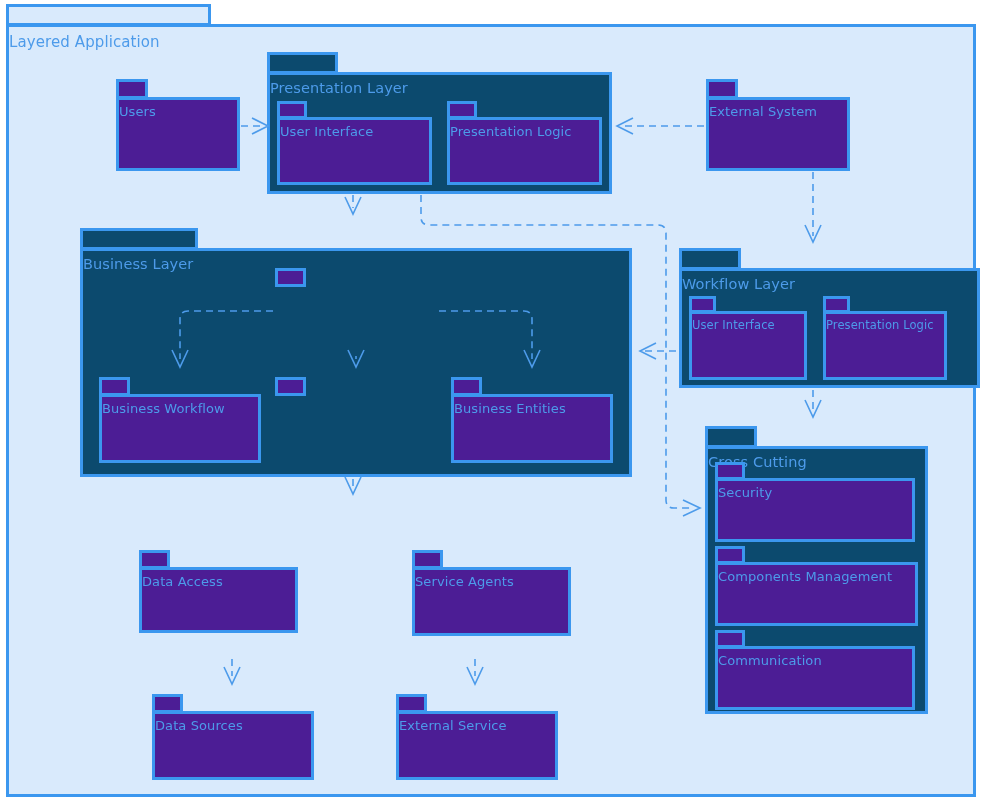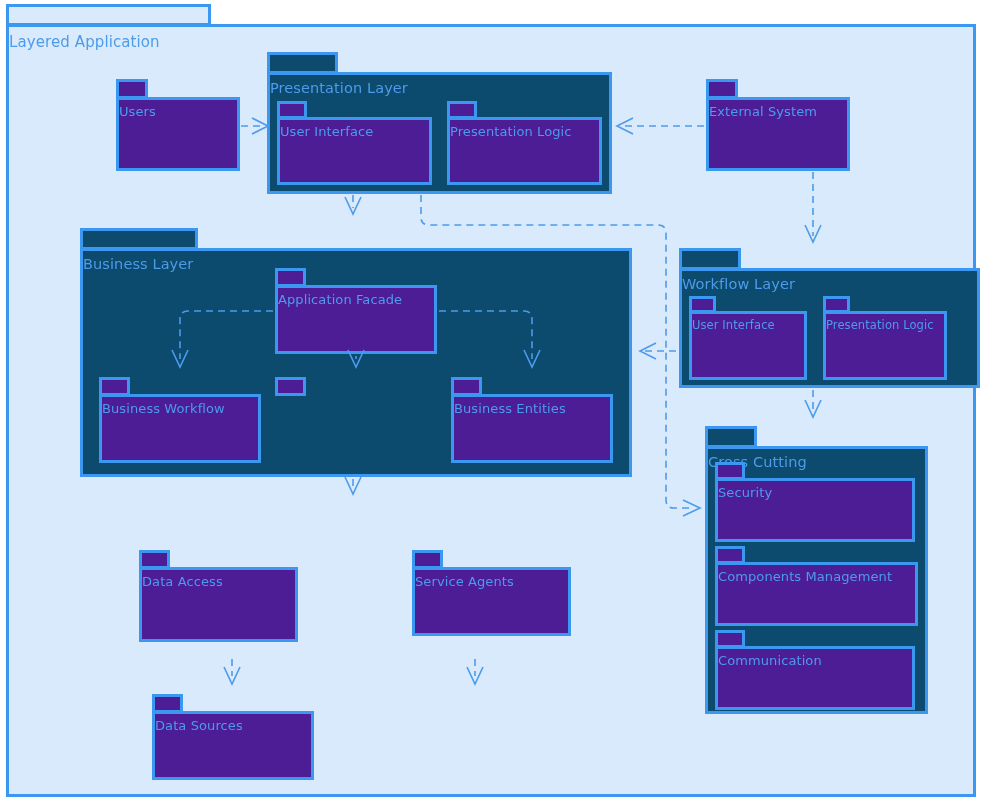--- a/index.html
+++ b/index.html
@@ -94,23 +94,20 @@
 
   <div class="pkg fill-layer t15" style="left:80px;top:228px;width:552px;height:249px;">
     <div class="tab" style="width:118px;height:22px;"></div>
     <div class="body" style="top:20px;width:552px;height:229px;">
       <div class="title">Business Layer</div>
     </div>
   </div>
 
   <div class="pkg fill-leaf t13" style="left:275px;top:268px;width:162px;height:86px;">
     <div class="tab" style="width:31px;height:19px;"></div>
-    <div class="body" style="top:17px;width:162px;height:69px;">
-      <div class="title">Application Facade</div>
-    </div>
   </div>
 
   <div class="pkg fill-leaf t13" style="left:99px;top:377px;width:162px;height:86px;">
     <div class="tab" style="width:31px;height:19px;"></div>
     <div class="body" style="top:17px;width:162px;height:69px;">
       <div class="title">Business Workflow</div>
     </div>
   </div>
 
   <div class="pkg fill-leaf t13" style="left:275px;top:377px;width:162px;height:86px;">
@@ -169,39 +166,45 @@
   <div class="pkg fill-leaf t13" style="left:715px;top:630px;width:200px;height:80px;">
     <div class="tab" style="width:30px;height:18px;"></div>
     <div class="body" style="top:16px;width:200px;height:64px;">
       <div class="title">Communication</div>
     </div>
   </div>
 
 
   <div class="pkg fill-leaf t13" style="left:139px;top:550px;width:159px;height:86px;">
     <div class="tab" style="width:31px;height:19px;"></div>
-    <div class="body" style="top:17px;width:159px;height:75px;">
+    <div class="body" style="top:17px;width:159px;height:66px;">
       <div class="title">Data Access</div>
     </div>
   </div>
 
   <div class="pkg fill-leaf t13" style="left:412px;top:550px;width:159px;height:86px;">
     <div class="tab" style="width:31px;height:19px;"></div>
     <div class="body" style="top:17px;width:159px;height:69px;">
       <div class="title">Service Agents</div>
     </div>
   </div>
 
   <div class="pkg fill-leaf t13" style="left:152px;top:694px;width:162px;height:86px;">
     <div class="tab" style="width:31px;height:19px;"></div>
     <div class="body" style="top:17px;width:162px;height:69px;">
       <div class="title">Data Sources</div>
     </div>
   </div>
 
+  <div class="pkg fill-leaf t13" style="left:396px;top:694px;width:162px;height:86px;">
+    <div class="tab" style="width:31px;height:19px;"></div>
+    <div class="body" style="top:17px;width:162px;height:69px;">
+      <div class="title">External Service</div>
+    </div>
+  </div>
 
   <svg id="wires" viewBox="0 0 982 812" width="982" height="812">
 
     <g>
       <line x1="241" y1="126" x2="263" y2="126"></line>
       <path class="head" d="M252,118 L268,126 L252,134"></path>
     </g>
 
     <g>
       <line x1="704" y1="126" x2="622" y2="126"></line>

